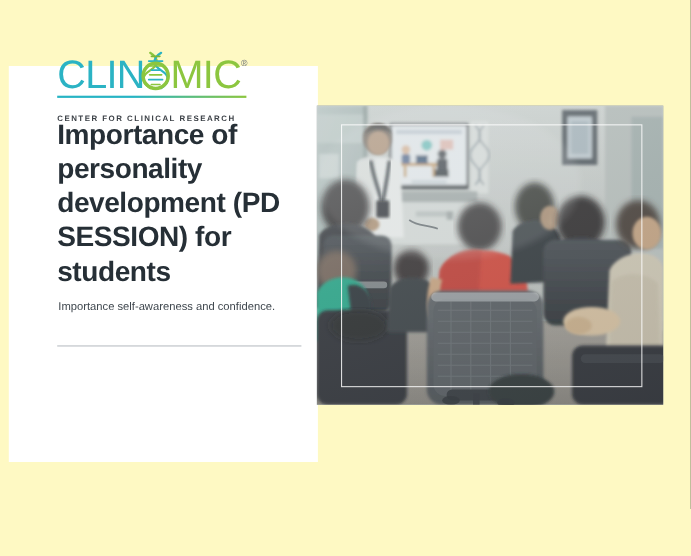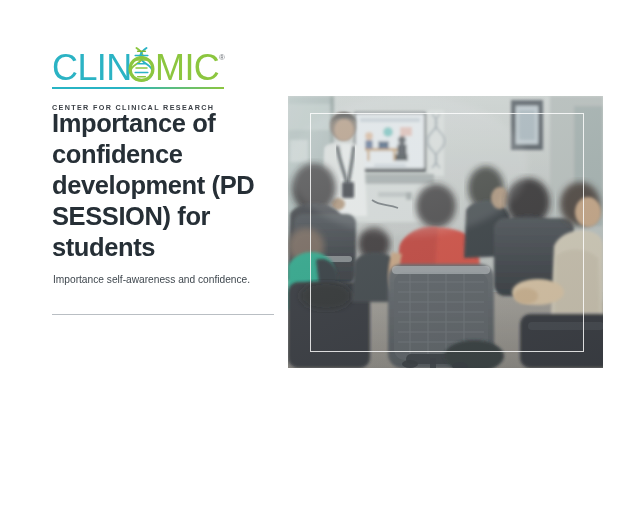--- a/index.html
+++ b/index.html
@@ -12,21 +12,21 @@
 
   body {
     background: #2b343c;
     font-family: "Liberation Sans", sans-serif;
   }
 
   #slide-canvas {
     position: relative;
     width: 628px;
     height: 505px;
-    background: #ffffff;
+    background: #fef9c3;
     overflow: hidden;
   }
 
   
   #text-card {
     position: absolute;
     left: 8px;
     top: 60px;
     width: 281px;
     height: 360px;
@@ -168,21 +168,21 @@
 
         <text x="167" y="14" font-family="Liberation Sans, sans-serif" font-size="8" fill="#6d7278">®</text>
       </svg>
     </div>
 
     <div id="logo-rule"></div>
 
     <div id="logo-tagline">CENTER FOR CLINICAL RESEARCH</div>
   </div>
 
-  <div id="headline">Importance of confidence development (PD SESSION) for students</div>
+  <div id="headline">Importance of personality development (PD SESSION) for students</div>
 
   <div id="subhead">Importance self-awareness and confidence.</div>
 
   <div id="divider-rule"></div>
 
   <div id="photo-panel">
     <svg id="photo-scene" viewBox="0 0 315 272" aria-hidden="true">
       <defs>
         <linearGradient id="wallGrad" x1="0" y1="0" x2="0" y2="1">
           <stop offset="0%" stop-color="#d3d6d2"></stop>

